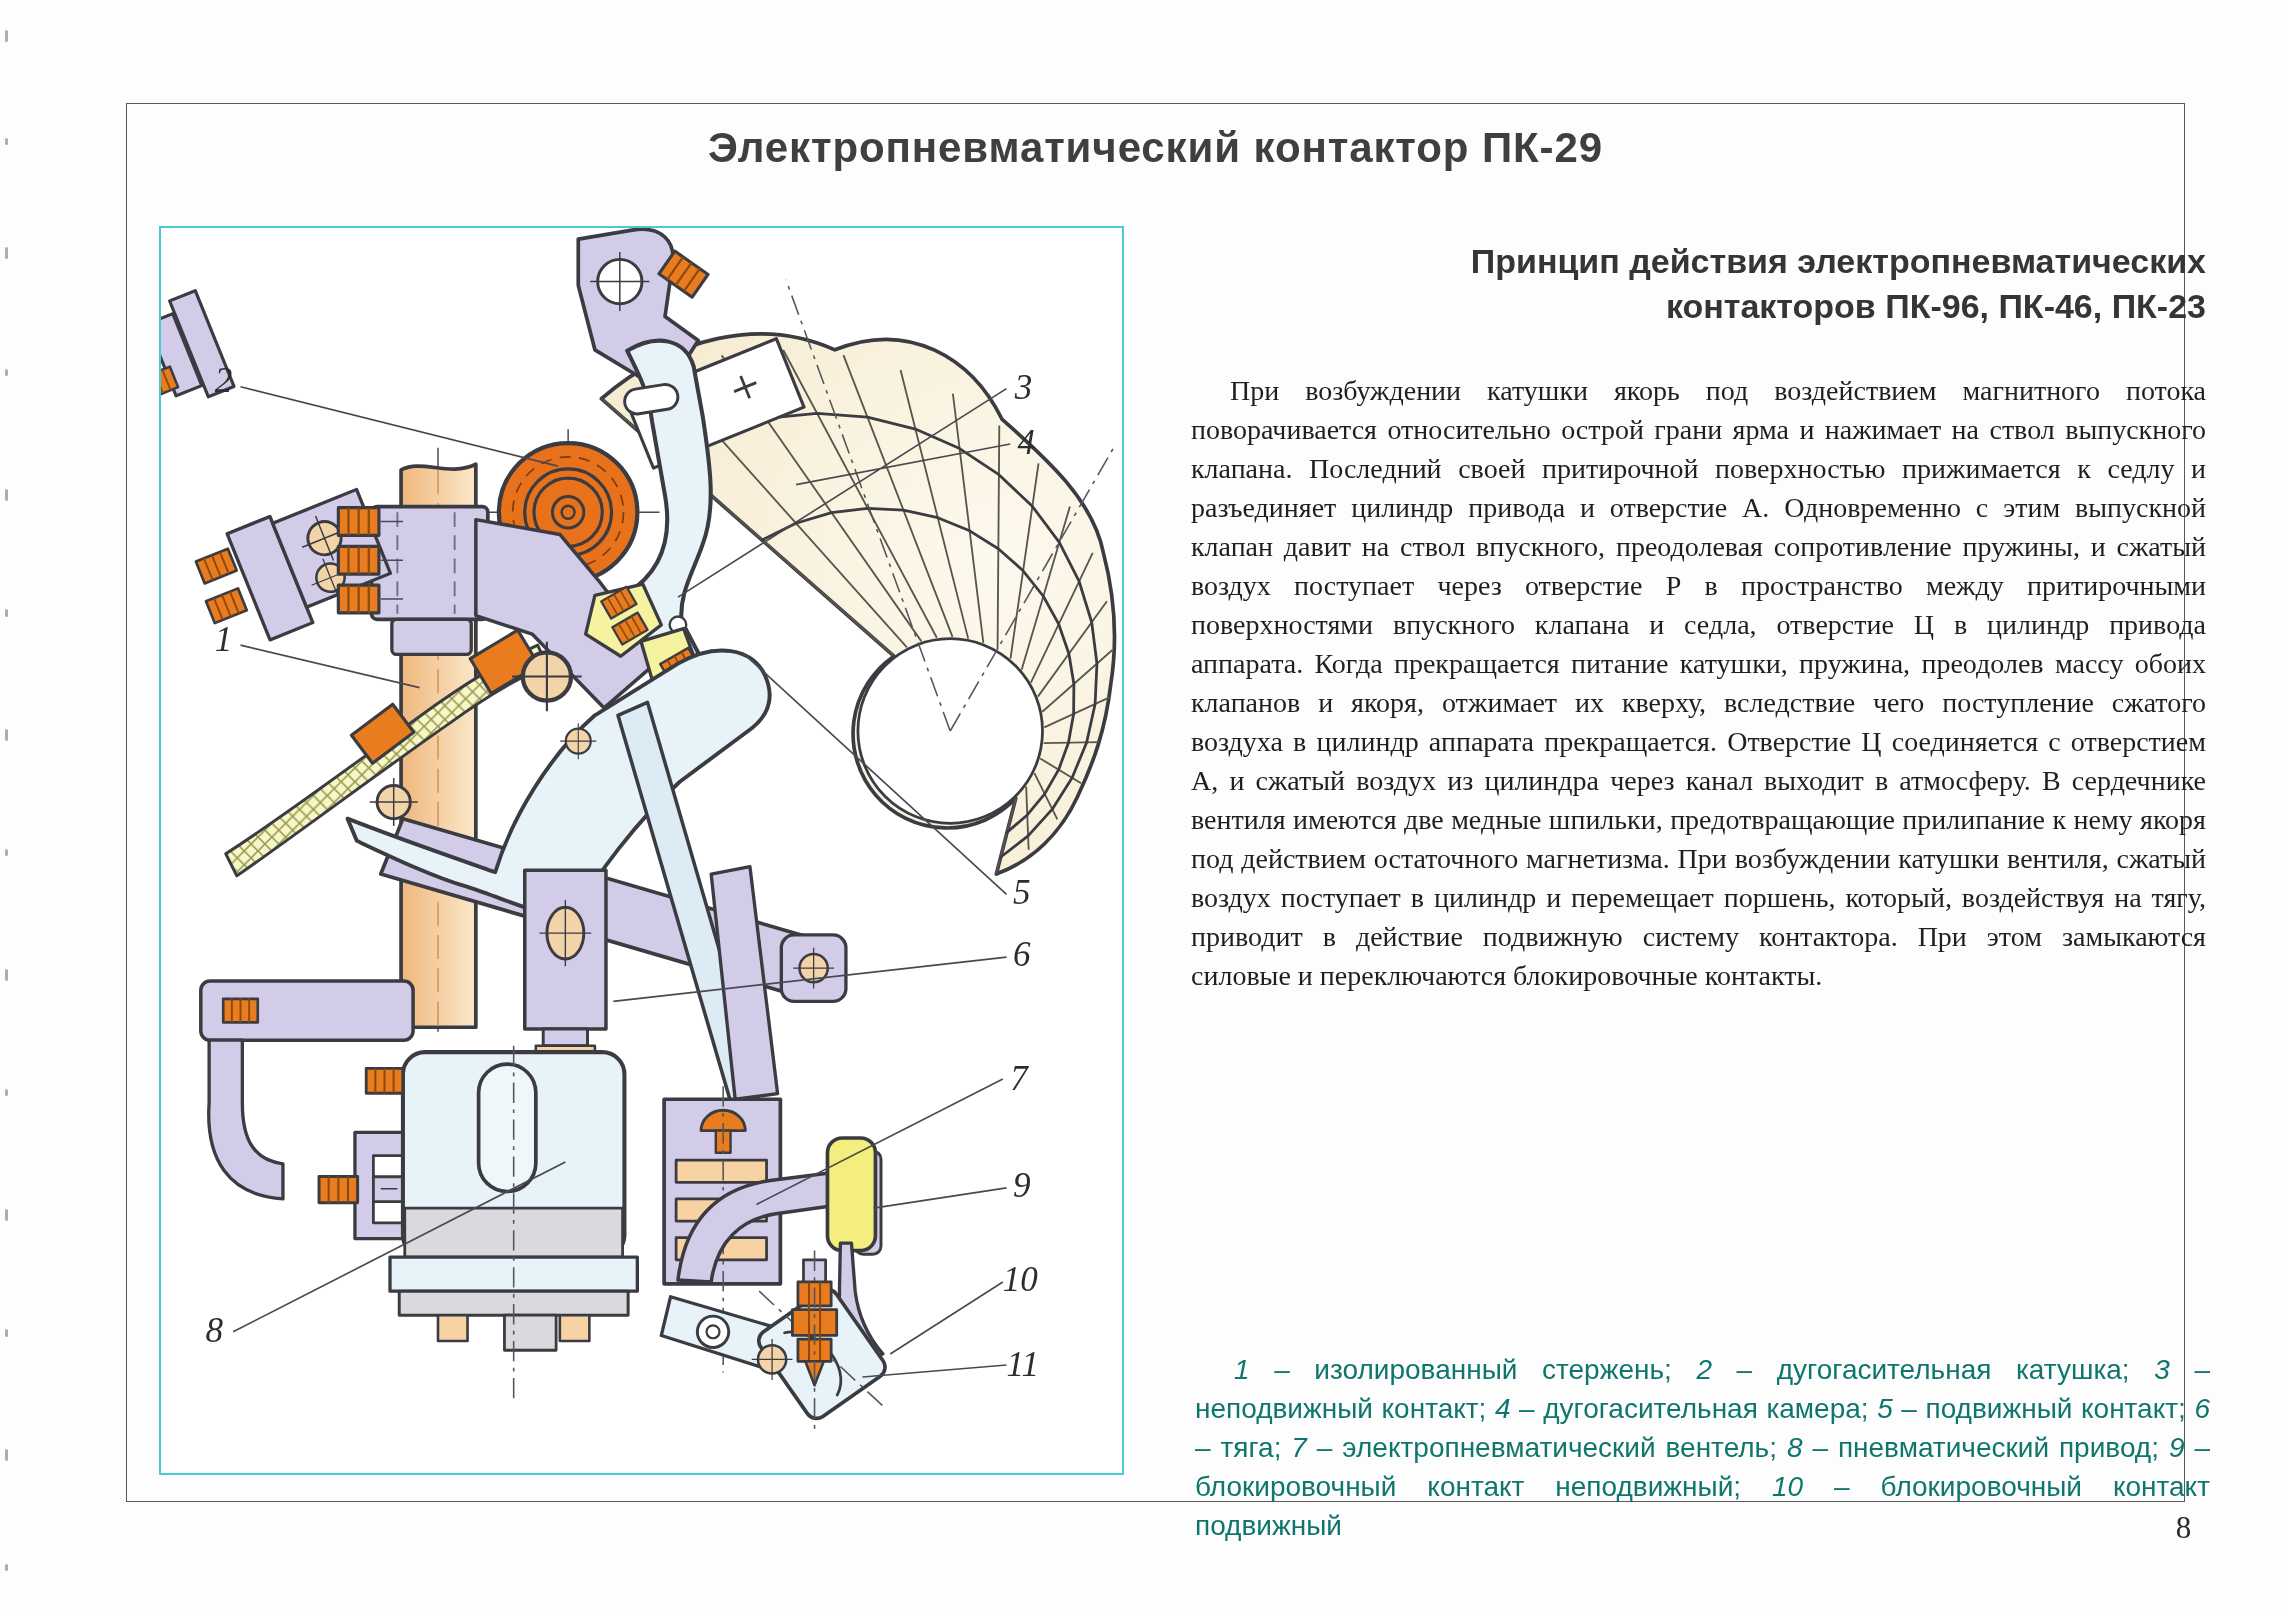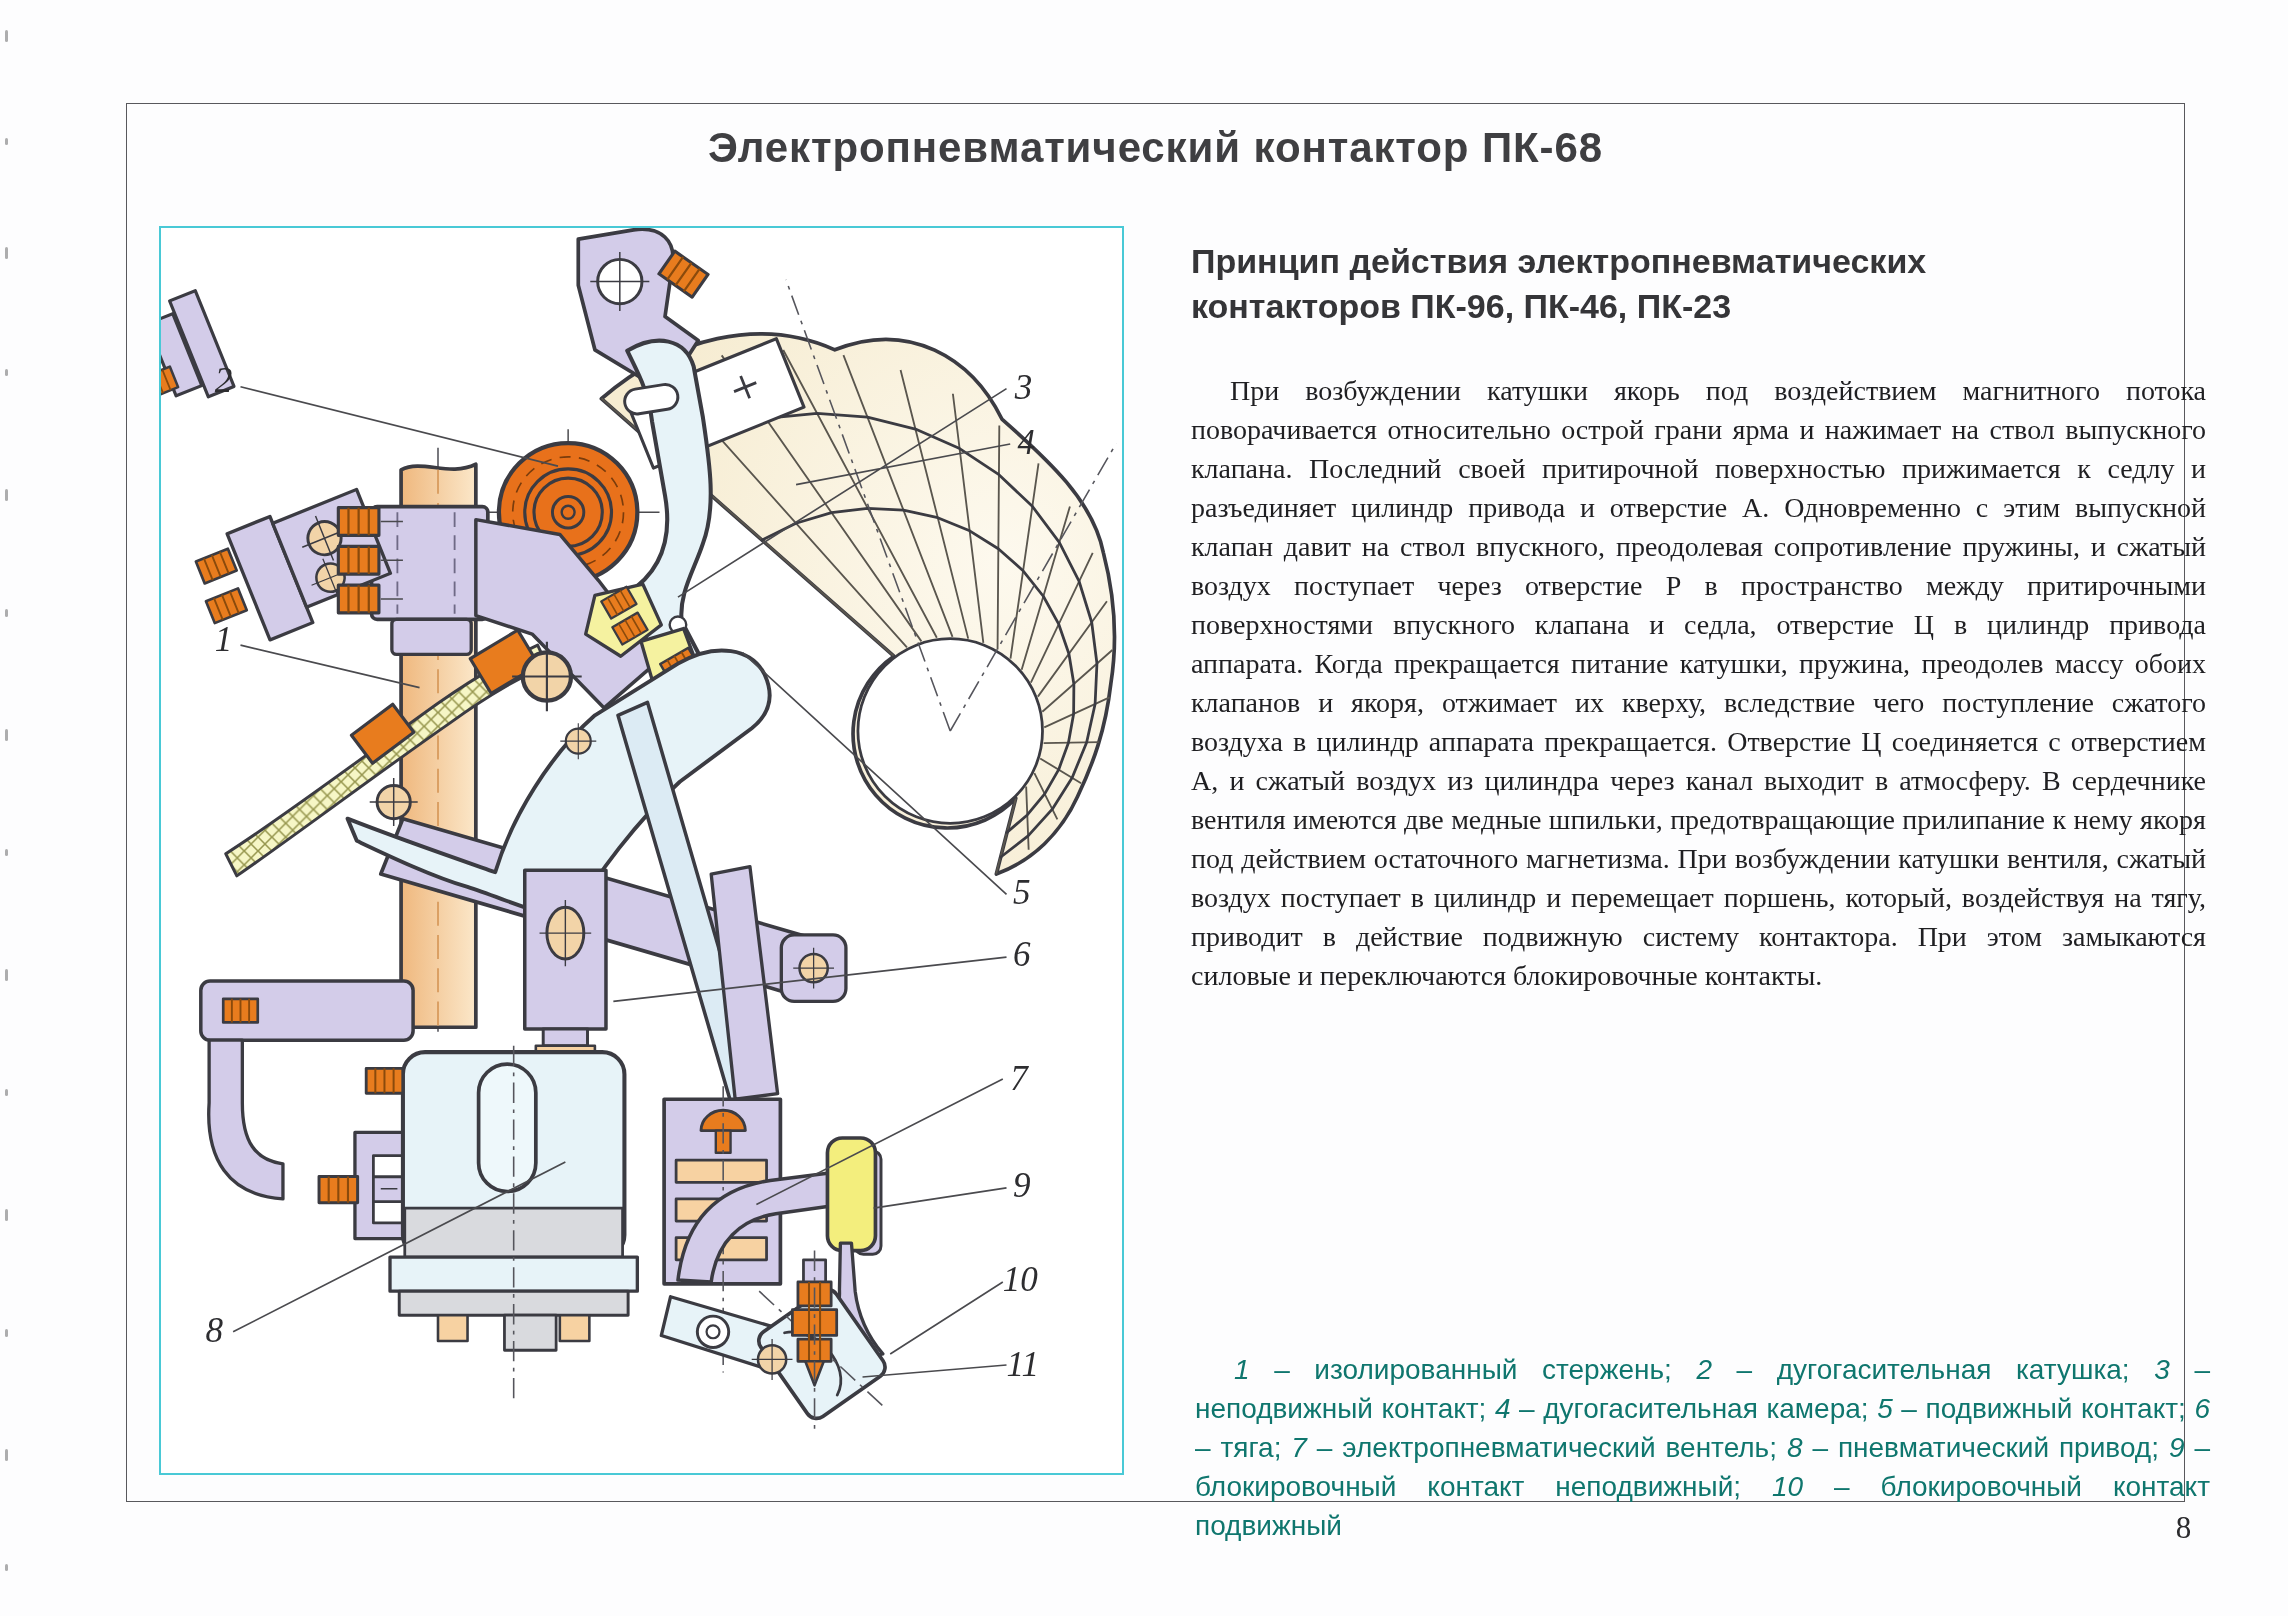--- a/index.html
+++ b/index.html
@@ -24,21 +24,21 @@
   }
   .figure-box{
     position:absolute;left:32px;top:122px;width:961px;height:1245px;
     border:2.3px solid #49c9d6;background:#ffffff;box-sizing:content-box;
   }
   .figure-box svg{display:block;}
   .article{
     position:absolute;left:1064px;top:122px;width:1015px;height:1255px;
   }
   .article-heading{
-    margin:13px 0 0 0;text-align:left;font-weight:bold;font-size:34px;
+    margin:13px 0 0 0;text-align:right;font-weight:bold;font-size:34px;
     line-height:1.32;color:#353538;
   }
   .body-text{
     margin:42px 0 14px 0;
     font-family:"Liberation Serif",serif;font-size:28px;line-height:39px;
     text-align:justify;text-indent:39px;color:#1f1f22;
   }
   .legend{
     position:absolute;left:4px;top:1124px;width:1015px;margin:0;
     font-family:Liberation Sans, sans-serif;font-size:28px;line-height:39px;
@@ -70,21 +70,21 @@
   <div class="scan-mark" style="top:969px"></div>
   <div class="scan-mark" style="top:1089px;height:6.5px"></div>
   <div class="scan-mark" style="top:1209px"></div>
   <div class="scan-mark" style="top:1329px;height:8.3px"></div>
   <div class="scan-mark" style="top:1449px"></div>
   <div class="scan-mark" style="top:1564px;height:6.5px"></div>
 </div>
 
 <div class="frame">
 
-  <h1 class="page-title">Электропневматический контактор ПК-68</h1>
+  <h1 class="page-title">Электропневматический контактор ПК-29</h1>
 
   <div class="figure-box">
     <svg width="961" height="1245" viewBox="0 0 1041 1349">
       <defs>
         <radialGradient id="fanGrad" cx="0.78" cy="0.42" r="0.75">
           <stop offset="0" stop-color="#fdf9ee"></stop>
             <stop offset="1" stop-color="#f6ecd1"></stop>
         </radialGradient>
         <linearGradient id="rodGrad" x1="0" y1="0" x2="1" y2="0">
           <stop offset="0" stop-color="#efb87e"></stop>

